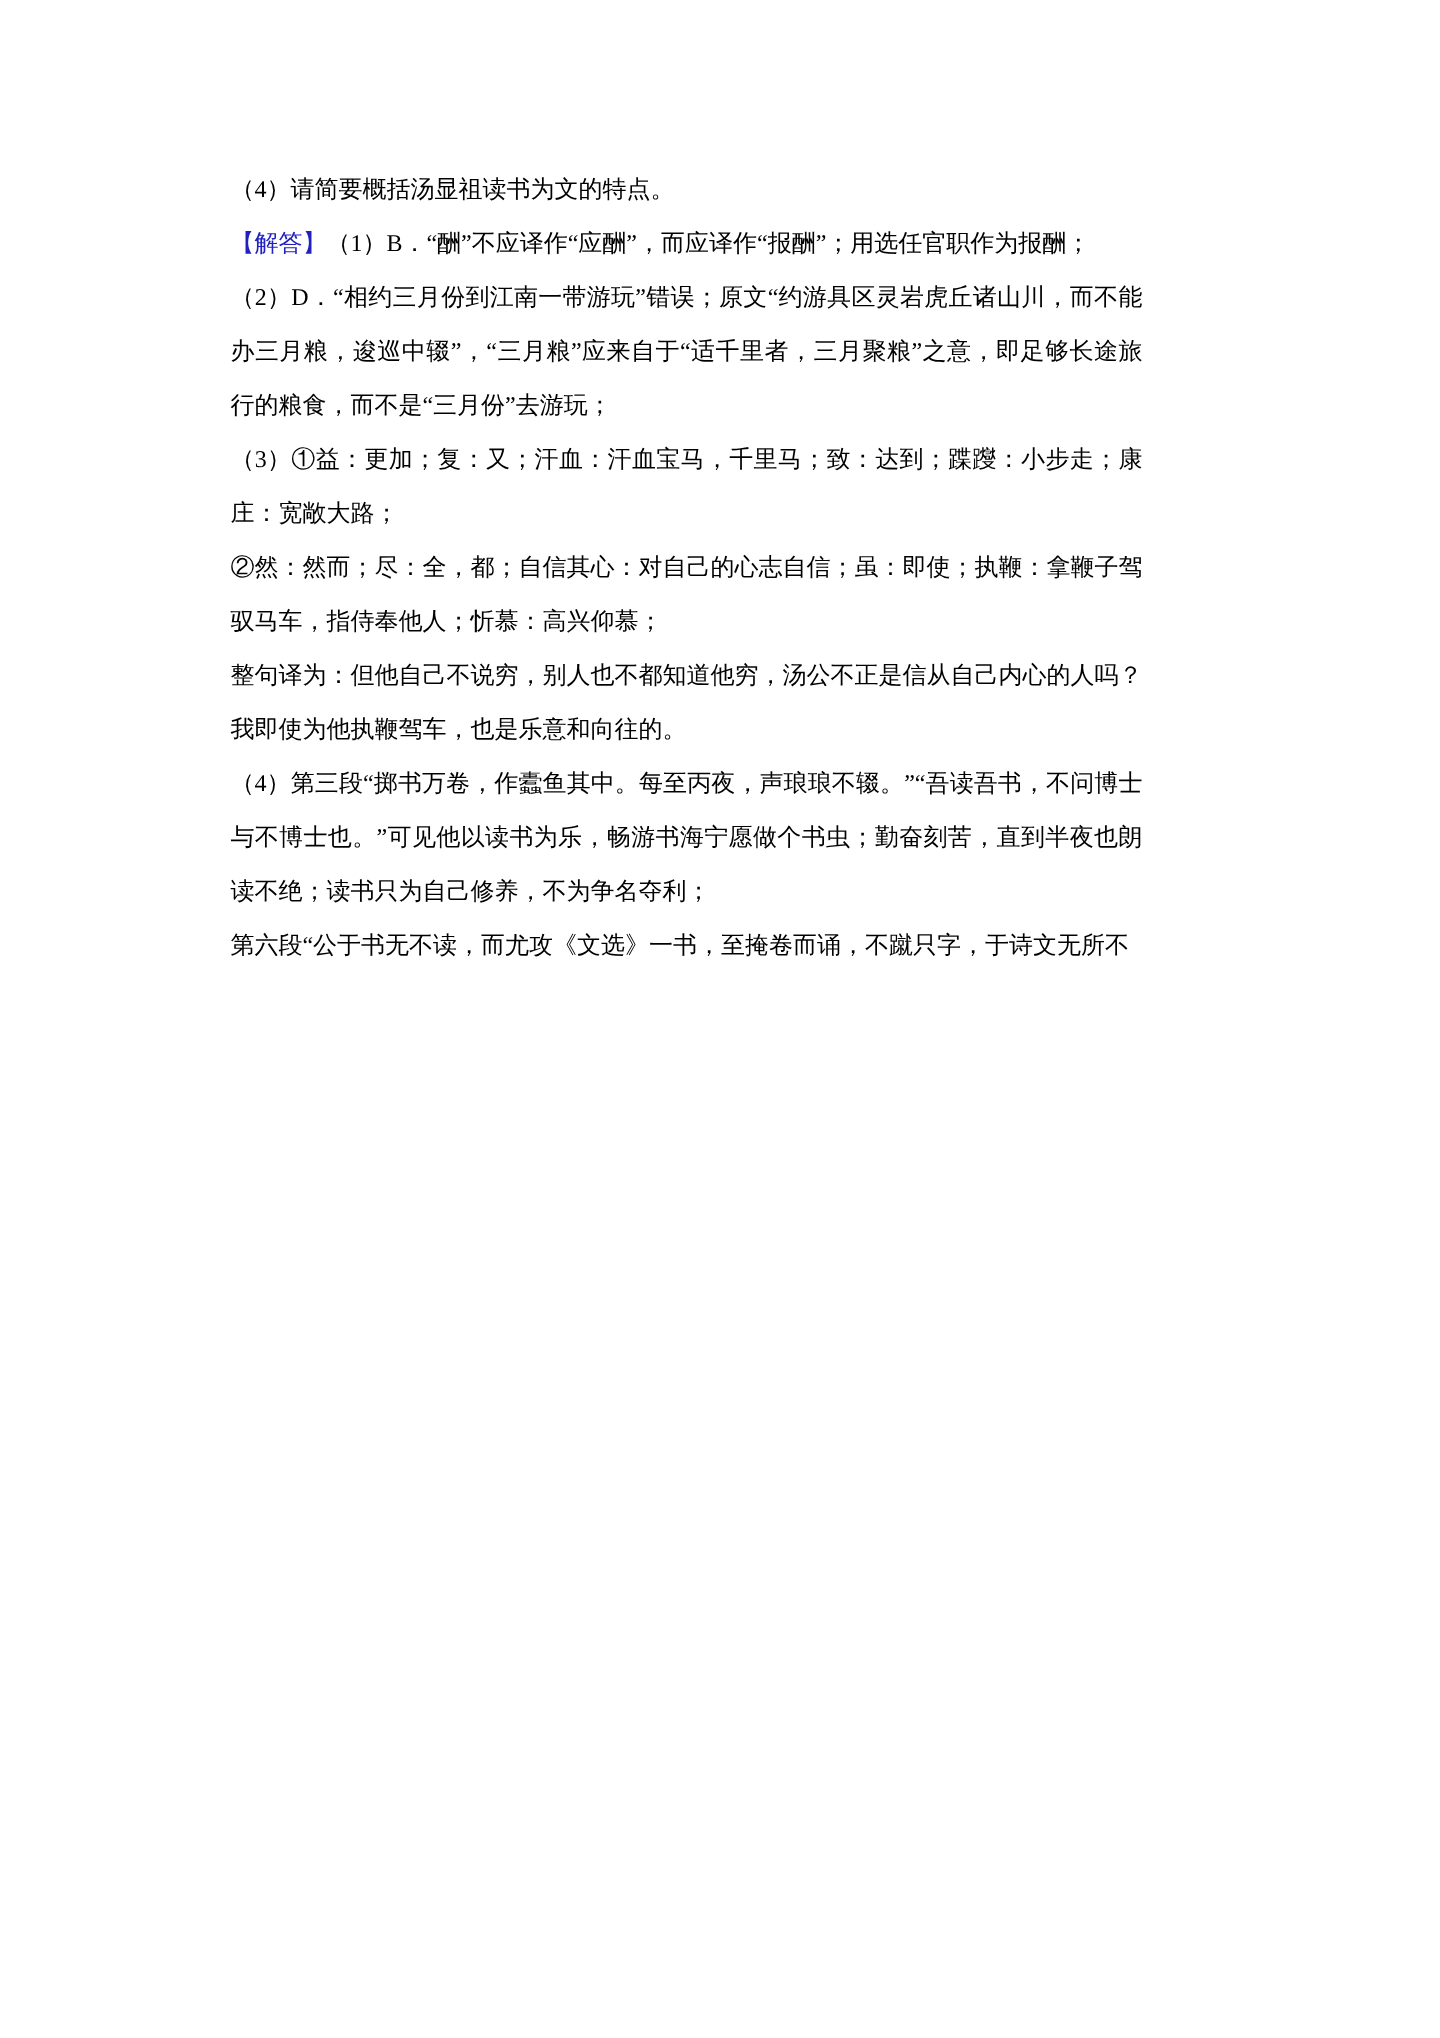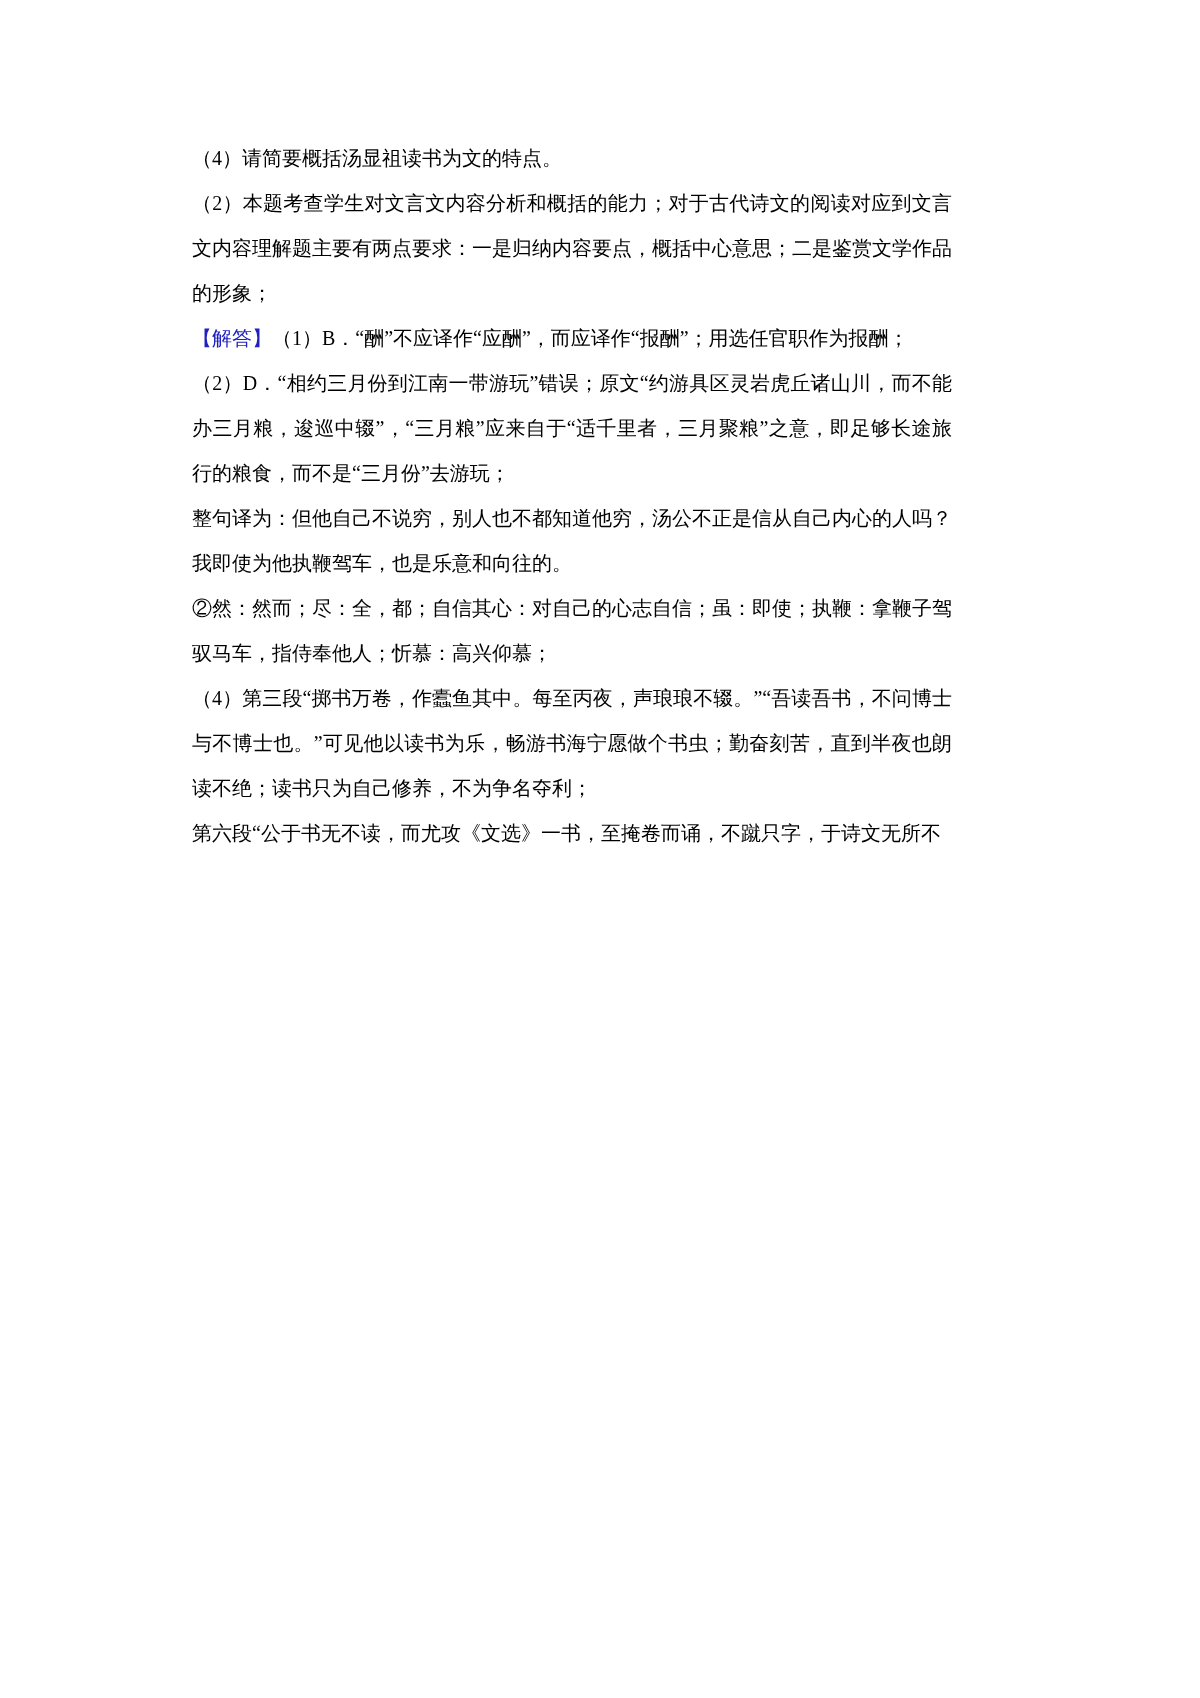--- a/index.html
+++ b/index.html
@@ -32,31 +32,31 @@
 </style>
 </head>
 <body>
 
 <div class="page">
   <div>
   <p class="para"><span>（4）请简要概括汤显祖读书为文的特点。</span></p>
 
 
 
-  <p class="para"><span>（2）本题考查学生对文言文内容分析和概括的能力；对于古代诗文的阅读对应到文言文内容理解题主要有两点要求：一是归纳内容要点，概括中心意思；二是鉴赏文学作品的形象；</span></p>
 
 
 
   <p class="para"><span class="section-label">【解答】</span><span>（1）B．“酬”不应译作“应酬”，而应译作“报酬”；用选任官职作为报酬；</span></p>
 
   <p class="para"><span>（2）D．“相约三月份到江南一带游玩”错误；原文“约游具区灵岩虎丘诸山川，而不能办三月粮，逡巡中辍”，“三月粮”应来自于“适千里者，三月聚粮”之意，即足够长途旅行的粮食，而不是“三月份”去游玩；</span></p>
 
+  <p class="para"><span>（3）①益：更加；复：又；汗血：汗血宝马，千里马；致：达到；蹀躞：小步走；康庄：宽敞大路；</span></p>
 
 
+  <p class="para"><span>②然：然而；尽：全，都；自信其心：对自己的心志自信；虽：即使；执鞭：拿鞭子驾驭马车，指侍奉他人；忻慕：高兴仰慕；</span></p>
+
   <p class="para"><span>整句译为：但他自己不说穷，别人也不都知道他穷，汤公不正是信从自己内心的人吗？我即使为他执鞭驾车，也是乐意和向往的。</span></p>
-
-  <p class="para"><span>②然：然而；尽：全，都；自信其心：对自己的心志自信；虽：即使；执鞭：拿鞭子驾驭马车，指侍奉他人；忻慕：高兴仰慕；</span></p>
 
   <p class="para"><span>（4）第三段“掷书万卷，作蠹鱼其中。每至丙夜，声琅琅不辍。”“吾读吾书，不问博士与不博士也。”可见他以读书为乐，畅游书海宁愿做个书虫；勤奋刻苦，直到半夜也朗读不绝；读书只为自己修养，不为争名夺利；</span></p>
 
   <p class="para"><span>第六段“公于书无不读，而尤攻《文选》一书，至掩卷而诵，不蹴只字，于诗文无所不</span></p>
 </div>
 </div>
 
 </body></html>

